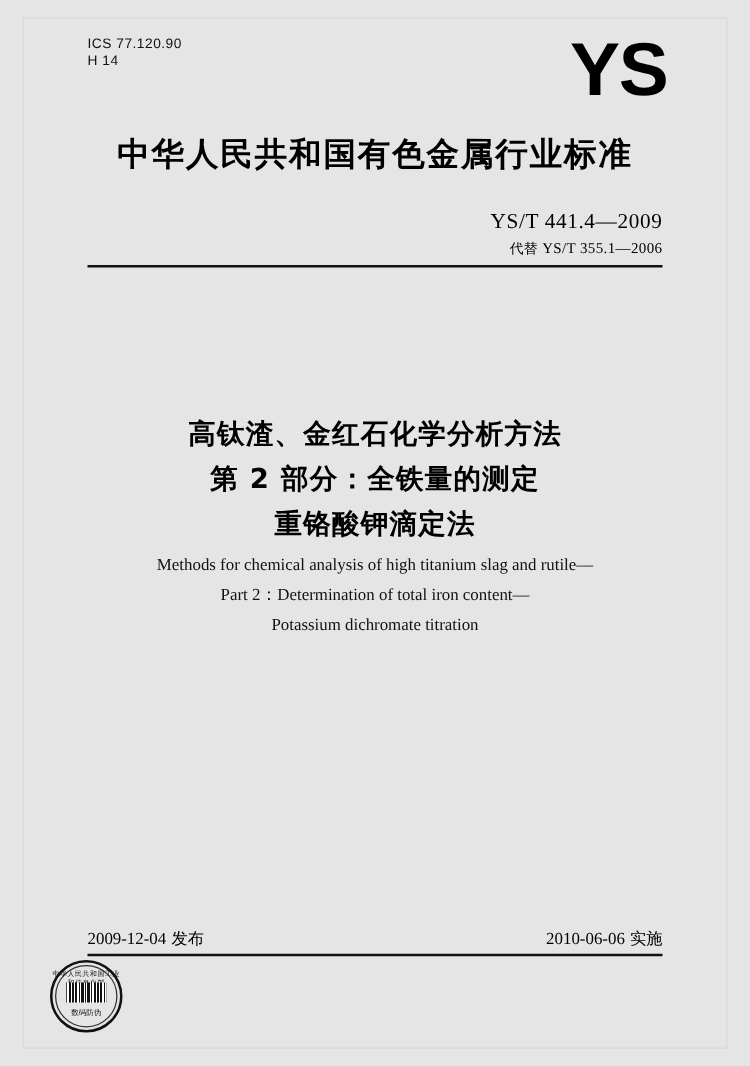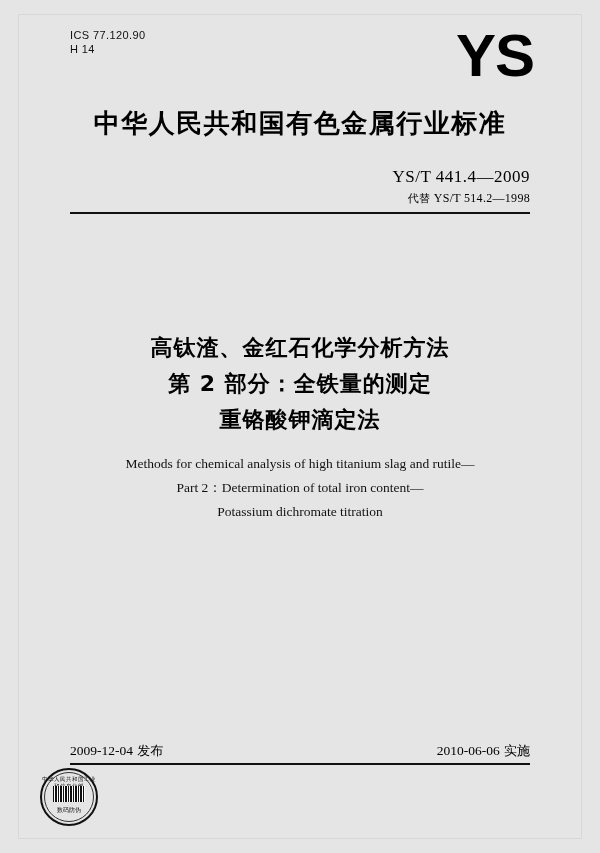--- a/index.html
+++ b/index.html
@@ -107,21 +107,21 @@
     font-weight: bold;
     font-size: 22px;
     line-height: 36px;
     letter-spacing: 1px;
     color: #000;
   }
 
   .en-title {
     position: absolute;
     left: 0;
-    top: 452px;
+    top: 440px;
     width: 600px;
     text-align: center;
     font-family: "Liberation Serif", serif;
     font-size: 13.5px;
     line-height: 24px;
     color: #111;
   }
 
   .dates {
     position: absolute;
@@ -235,21 +235,21 @@
   </div>
 
   <div class="ys-logo">YS</div>
 
   <div class="std-title">中华人民共和国有色金属行业标准</div>
 
   <div class="std-num">
     <div>YS/T 441.4—2009</div>
     <div class="replaces">
       <span class="cn">代替</span>
-      <span>YS/T 514.2—1998</span>
+      <span>YS/T 355.1—2006</span>
     </div>
   </div>
 
   <div class="rule-top"></div>
 
   <div class="cn-title">
     <div>高钛渣、金红石化学分析方法</div>
     <div>第 2 部分：全铁量的测定</div>
     <div>重铬酸钾滴定法</div>
   </div>

